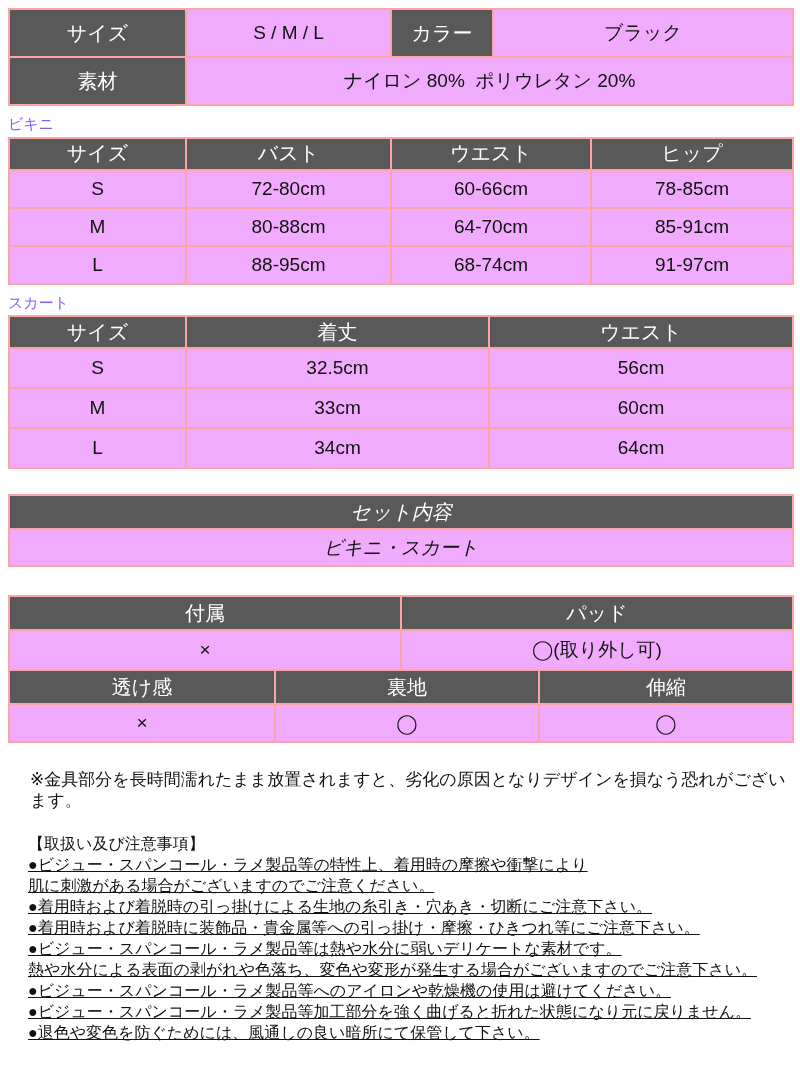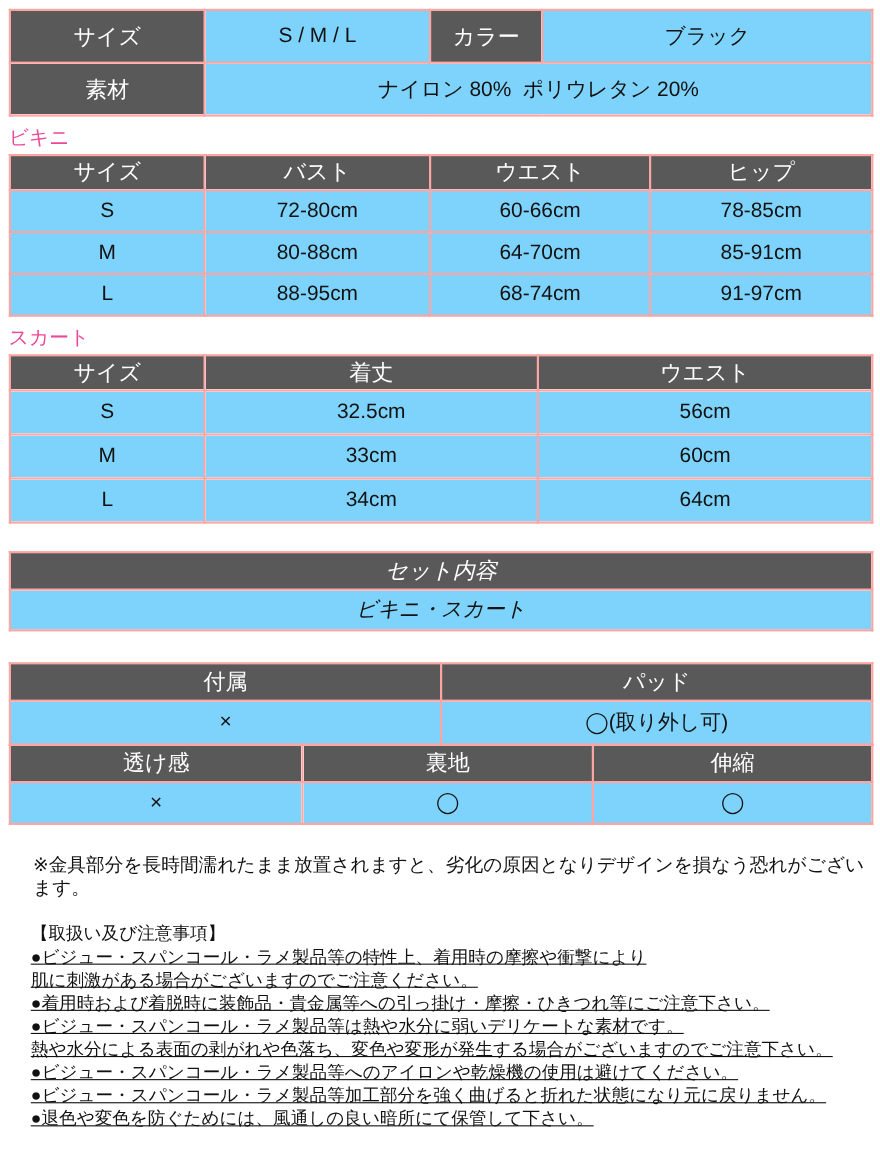--- a/index.html
+++ b/index.html
@@ -13,30 +13,30 @@
     border-collapse:collapse;table-layout:fixed;
     margin-left:8px;width:784px;
   }
   table.tbl th,table.tbl td{
     border:2px solid #fca5a5;text-align:center;vertical-align:middle;
     padding:0;overflow:hidden;white-space:pre-wrap;
   }
   table.tbl th{
     background:#595959;color:#ffffff;font-weight:normal;font-size:20px;
   }
-  table.tbl td{font-size:19px;color:#111;background:#7dd3fc;}
+  table.tbl td{font-size:19px;color:#111;background:#f0abfc;}
   
   table.spec{margin-top:8px;}
   table.spec tr{height:48px;}
   
   table.grid tr.head{height:32px;}
   table.grid tr.row{height:38px;}
   table.skirt tr.row{height:40px;}
   .section-label{
-    margin:10px 0 4px 8px;font-size:18px;color:#ec4899;line-height:1.1;
+    margin:10px 0 4px 8px;font-size:15px;color:#8b5cf6;line-height:1.1;
   }
   
   table.set{margin-top:25px;font-style:italic;}
   table.set tr.head{height:34px;}
   table.set tr.row{height:37px;}
   
   table.attr2{margin-top:28px;border-radius:24px;}
   table.attr2 tr.head,table.attr3 tr.head{height:34px;}
   table.attr2 tr.row{height:40px;}
   table.attr3{margin-top:-2px;padding-left:36px;}
@@ -198,20 +198,21 @@
       <td class="sym">◯</td>
     </tr>
   </tbody>
     </table>
 
   <div class="warning-line">※金具部分を長時間濡れたまま放置されますと、劣化の原因となりデザインを損なう恐れがございます。</div>
   <div class="handling-title">【取扱い及び注意事項】</div>
   <div class="notes-block">
     <div>●ビジュー・スパンコール・ラメ製品等の特性上、着用時の摩擦や衝撃により</div>
     <div>肌に刺激がある場合がございますのでご注意ください。</div>
+    <div>●着用時および着脱時の引っ掛けによる生地の糸引き・穴あき・切断にご注意下さい。</div>
     <div>●着用時および着脱時に装飾品・貴金属等への引っ掛け・摩擦・ひきつれ等にご注意下さい。</div>
     <div>●ビジュー・スパンコール・ラメ製品等は熱や水分に弱いデリケートな素材です。</div>
     <div>熱や水分による表面の剥がれや色落ち、変色や変形が発生する場合がございますのでご注意下さい。</div>
     <div>●ビジュー・スパンコール・ラメ製品等へのアイロンや乾燥機の使用は避けてください。</div>
     <div>●ビジュー・スパンコール・ラメ製品等加工部分を強く曲げると折れた状態になり元に戻りません。</div>
     <div>●退色や変色を防ぐためには、風通しの良い暗所にて保管して下さい。</div>
   </div>
 
 </div>
 

